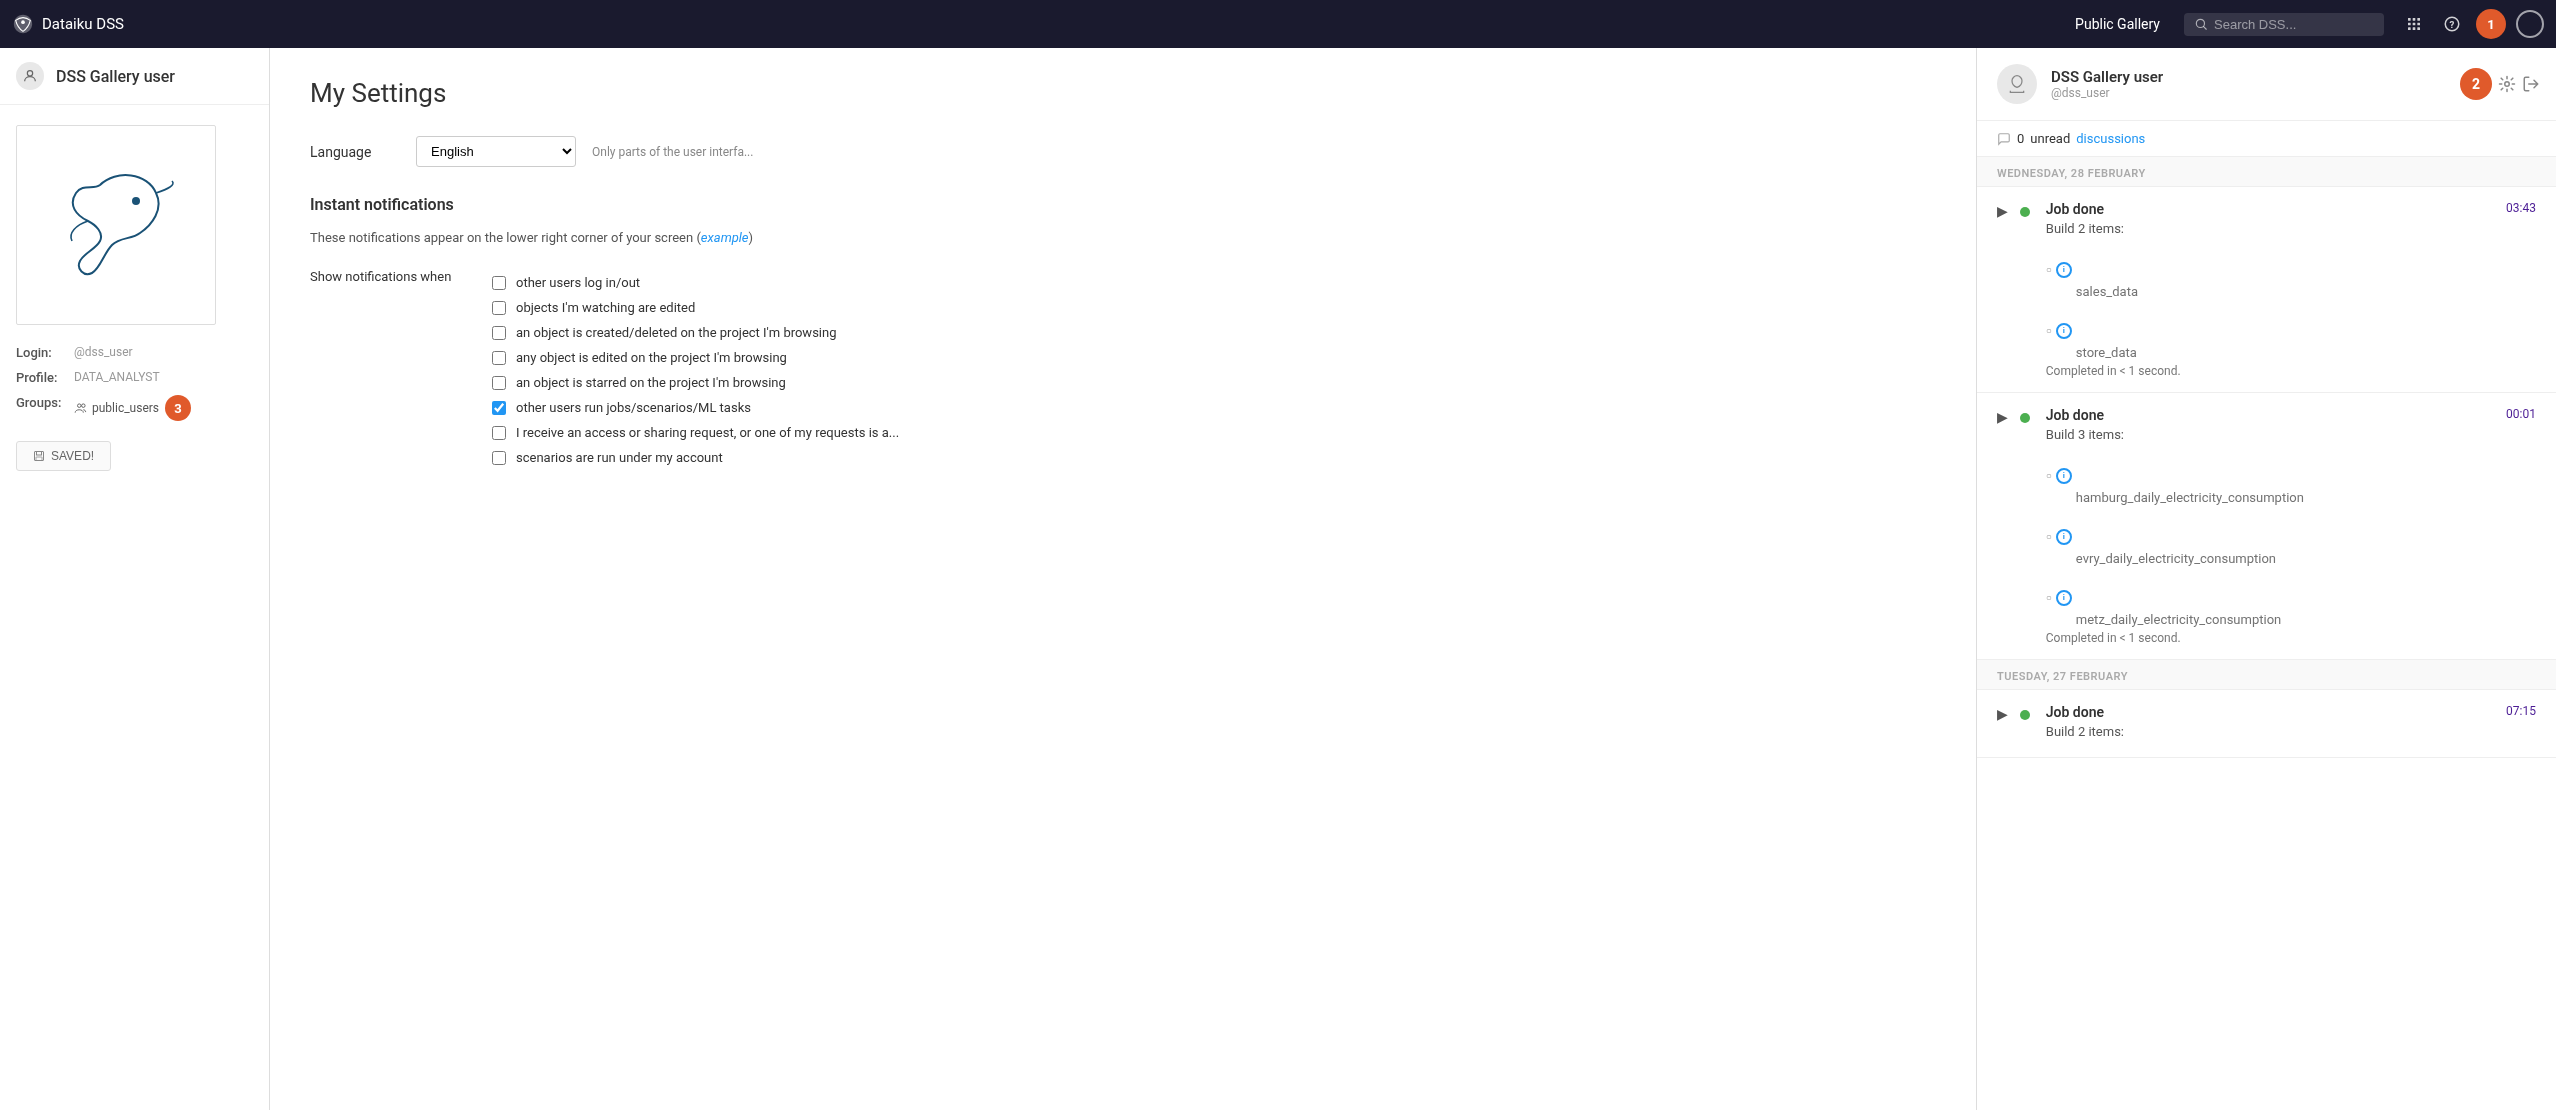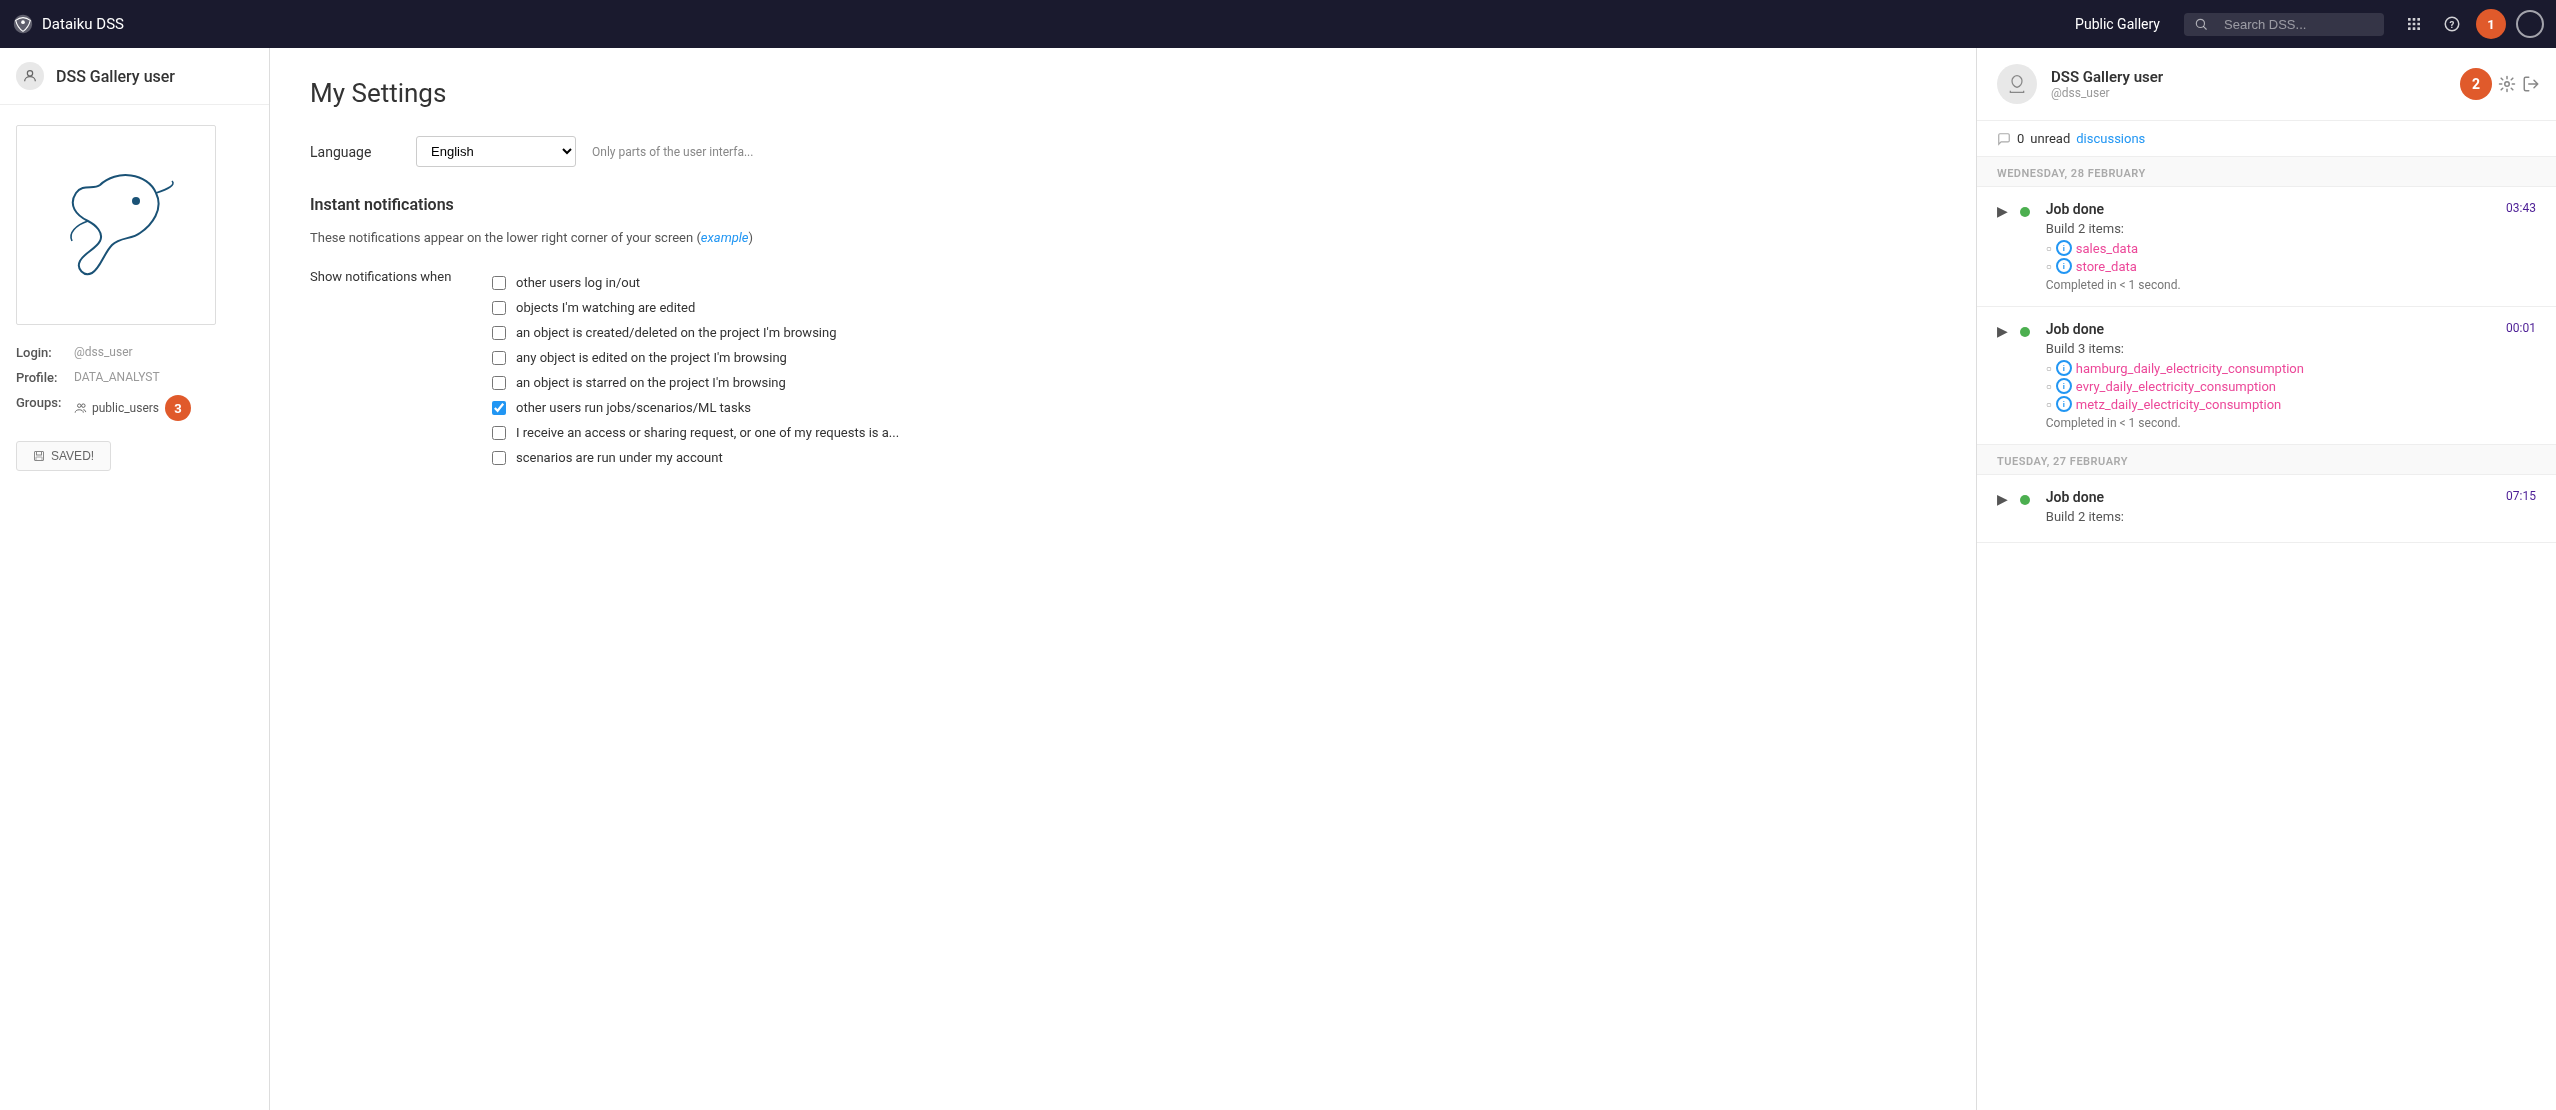--- a/index.html
+++ b/index.html
@@ -36,21 +36,20 @@
     }
     .nav-search {
       display: flex;
       align-items: center;
       background: rgba(255,255,255,0.12);
       border-radius: 4px;
       padding: 4px 10px;
       gap: 6px;
       margin: 0 8px;
       width: 200px;
-      justify-content: space-between;
     }
     .nav-search input {
       background: transparent;
       border: none;
       outline: none;
       color: rgba(255,255,255,0.7);
       font-size: 13px;
       width: 150px;
     }
     .nav-search input::placeholder { color: rgba(255,255,255,0.5); }
@@ -392,23 +391,24 @@
       font-weight: 600;
       color: #333;
       margin-bottom: 4px;
     }
     .activity-sub {
       font-size: 13px;
       color: #555;
       margin-bottom: 4px;
     }
     .activity-link {
-      color: #ec4899;
+      color: #737373;
       text-decoration: none;
       font-size: 13px;
+      margin-top: 44px;
     }
     .activity-link-item {
       display: flex;
       align-items: center;
       gap: 4px;
       margin: 2px 0;
     }
     .activity-bullet {
       font-size: 10px;
       color: #999;

